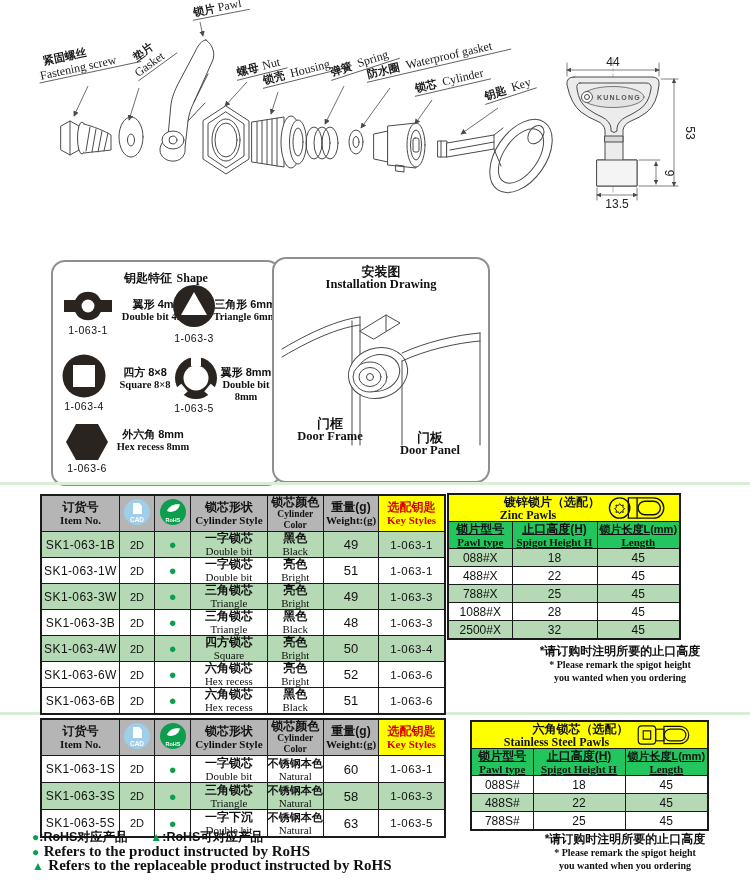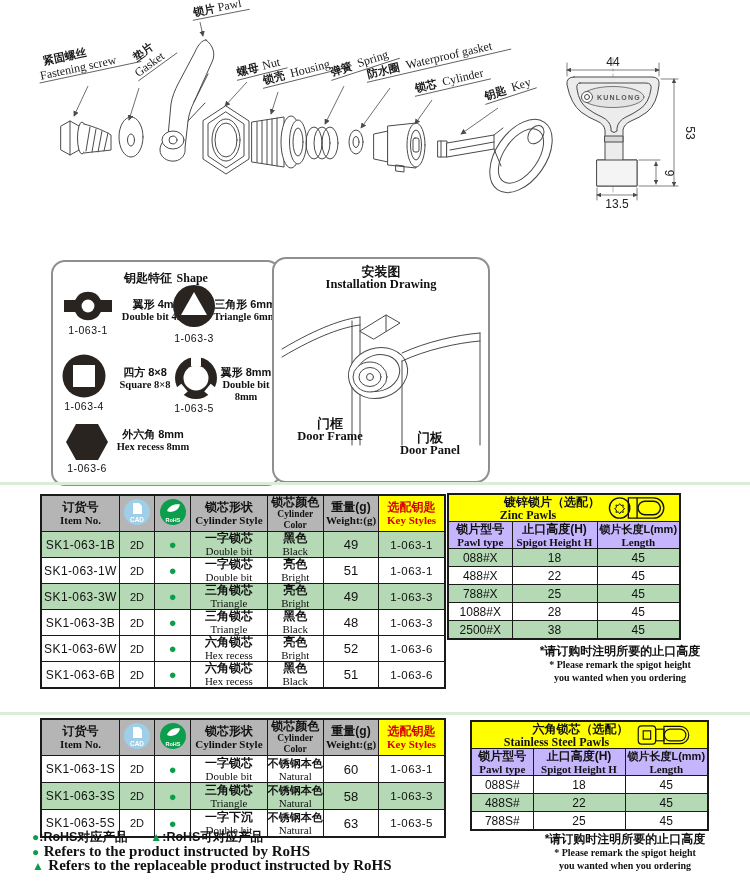--- a/index.html
+++ b/index.html
@@ -29,21 +29,21 @@
   .t-main th{height:30px;}
   .t-main td{height:25px;}
   .t-main2 td{height:26px;}
   .item-no{font-size:12px;letter-spacing:.4px;}
   .cad2d{font-size:11px;}
   .dot-cell{color:#0c9e4c;font-size:13px;}
   .num{font-size:13px;}
   .keyno{font-size:11.5px;letter-spacing:.4px;}
   
   .t-pawl th.title{background:#ffff00;height:26px;}
-  .t-pawl .colhead th{background:#c4b5fd;height:26px;}
+  .t-pawl .colhead th{background:#22c55e;height:26px;text-decoration:underline;}
   .t-pawl td{height:17px;font-size:12px;}
   .pawl-title{display:flex;align-items:center;justify-content:center;gap:8px;}
   .pawl-title .zh{font-size:12px;line-height:13px;padding-left:48px;}
   .pawl-title .en{font-weight:bold;font-size:12px;line-height:12px;}
   
   .note{position:absolute;text-align:center;}
   .note .nzh{font-weight:bold;font-size:12px;line-height:14px;}
   .note .nen{font-family:"Liberation Serif",serif;font-weight:bold;font-size:10px;line-height:13px;}
   .legend{position:absolute;}
   .legend .row{line-height:12.5px;margin-bottom:1px;}
@@ -459,20 +459,35 @@
           <td>
             <div class="zh">三角锁芯</div>
             <div class="en">Triangle</div>
           </td>
           <td>
             <div class="zh">黑色</div>
             <div class="en">Black</div>
           </td>
           <td class="num">48</td>
           <td class="keyno">1-063-3</td>
+        </tr>
+      <tr class="g">
+          <td class="item-no">SK1-063-4W</td>
+          <td class="cad2d">2D</td>
+          <td class="dot-cell">●</td>
+          <td>
+            <div class="zh">四方锁芯</div>
+            <div class="en">Square</div>
+          </td>
+          <td>
+            <div class="zh">亮色</div>
+            <div class="en">Bright</div>
+          </td>
+          <td class="num">50</td>
+          <td class="keyno">1-063-4</td>
         </tr>
       <tr>
           <td class="item-no">SK1-063-6W</td>
           <td class="cad2d">2D</td>
           <td class="dot-cell">●</td>
           <td>
             <div class="zh">六角锁芯</div>
             <div class="en">Hex recess</div>
           </td>
           <td>
@@ -555,21 +570,21 @@
           <td>25</td>
           <td>45</td>
         </tr>
     <tr>
           <td>1088#X</td>
           <td>28</td>
           <td>45</td>
         </tr>
     <tr class="g">
           <td>2500#X</td>
-          <td>38</td>
+          <td>32</td>
           <td>45</td>
         </tr>
   </tbody>
     </table>
 
   <div class="note" style="left:490px;top:644px;width:260px;">
     <div class="nzh">*请订购时注明所要的止口高度</div>
     <div class="nen">* Please remark the spigot height</div>
     <div class="nen">you wanted when you ordering</div>
   </div>

